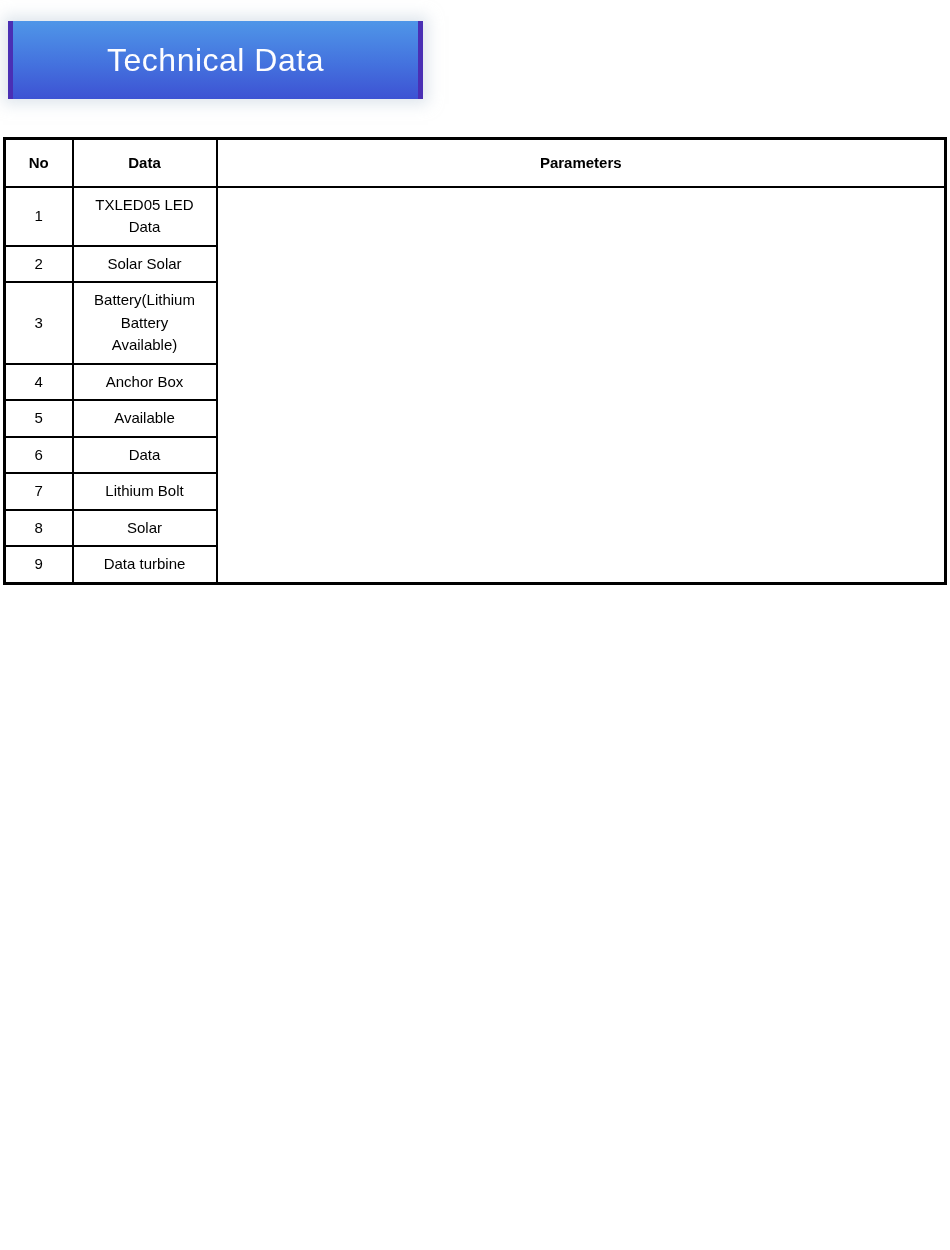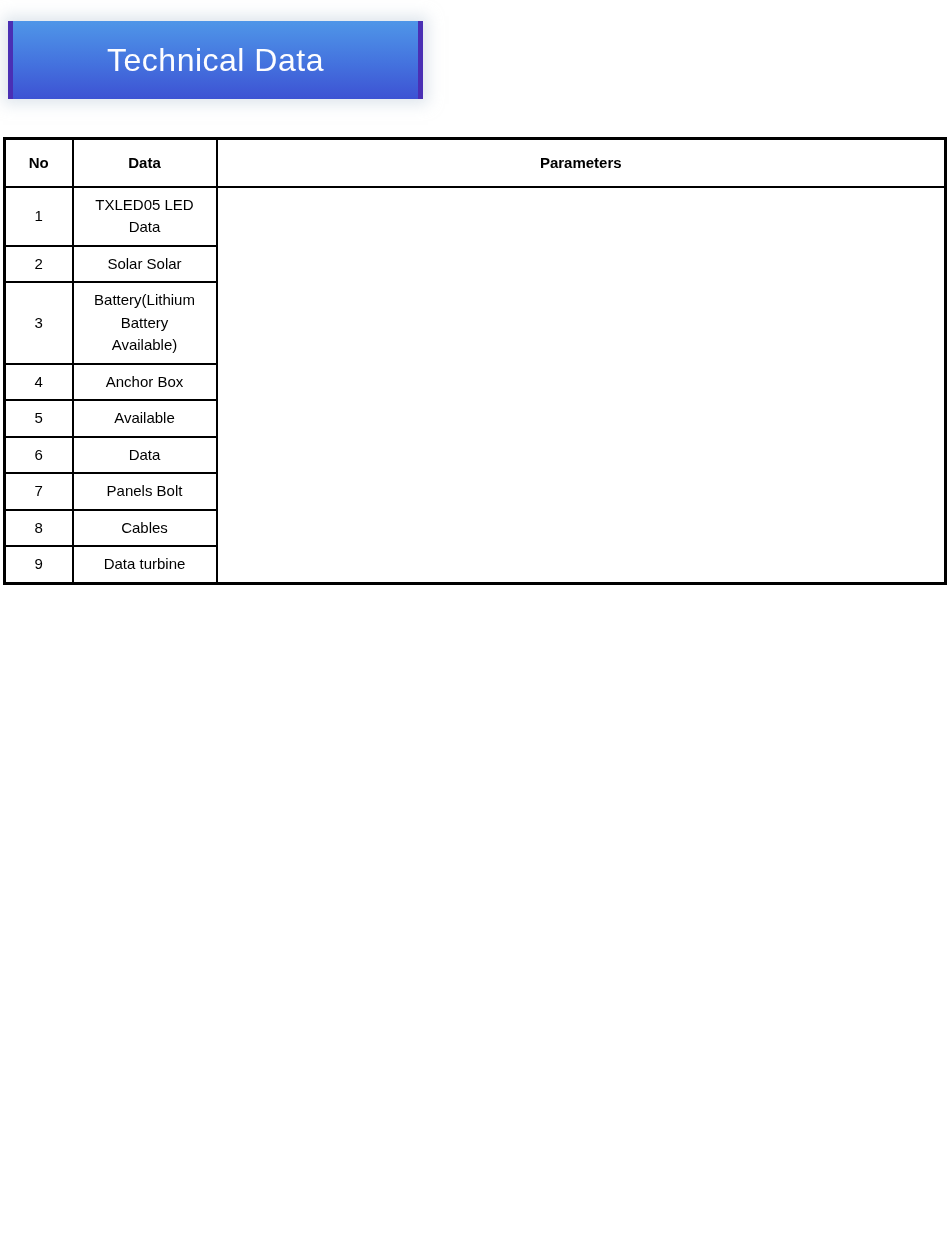--- a/index.html
+++ b/index.html
@@ -97,25 +97,25 @@
         <td class="no-cell" rowspan="6">6</td>
         <td class="item-cell" rowspan="6">Data</td>
       </tr>
       <tr></tr>
       <tr></tr>
       <tr></tr>
       <tr></tr>
       <tr></tr>
       <tr>
         <td class="no-cell" rowspan="1">7</td>
-        <td class="item-cell" rowspan="1">Panels Bolt</td>
+        <td class="item-cell" rowspan="1">Lithium Bolt</td>
       </tr>
       <tr>
         <td class="no-cell" rowspan="1">8</td>
-        <td class="item-cell" rowspan="1">Cables</td>
+        <td class="item-cell" rowspan="1">Solar</td>
       </tr>
       <tr>
         <td class="no-cell" rowspan="2">9</td>
         <td class="item-cell" rowspan="2">Data turbine</td>
       </tr>
       <tr></tr>
     </tbody>
 </table>
 
 </body></html>

